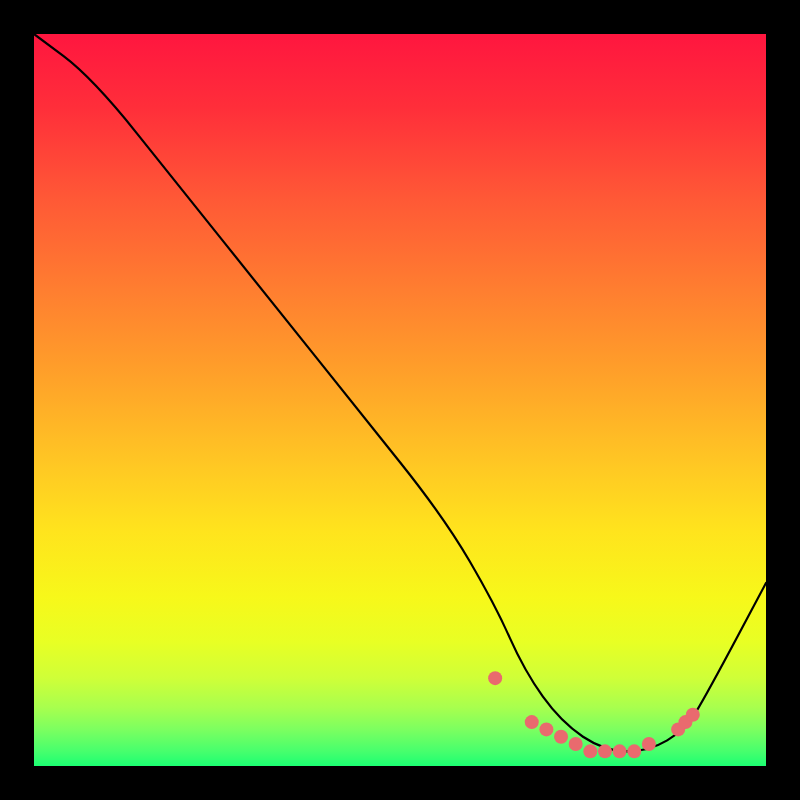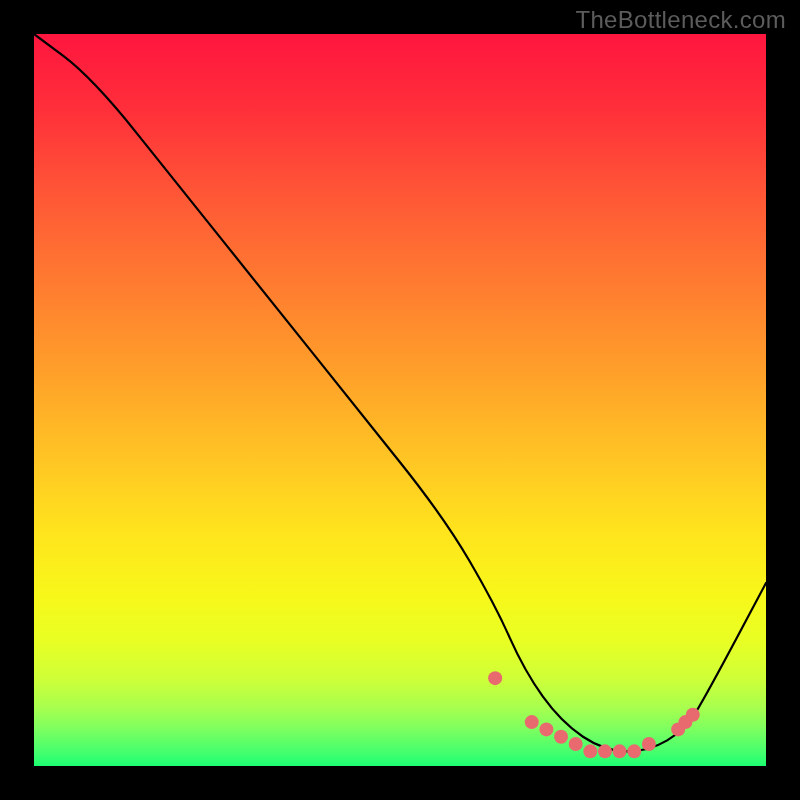--- a/index.html
+++ b/index.html
@@ -57,21 +57,20 @@
     left: 0;
     top: 0;
     width: 732px;
     height: 732px;
   }
 </style>
 </head>
 <body>
 
 <div class="frame">
-  <div class="watermark">TheBottleneck.com</div>
 
   <div class="plot-area">
     <svg class="plot-svg" viewBox="0 0 732 732">
       <g id="curve-layer">
           <path d="M 0 0 Q 0 0 29.28 21.960000000000036 Q 58.56 43.92000000000007 102.48 98.82000000000005 Q 146.4 153.72000000000003 190.32 208.62 Q 234.24 263.52 278.15999999999997 318.41999999999996 Q 322.08 373.32 366 428.22 Q 409.92 483.12 435.54 527.04 Q 461.16 570.96 475.80000000000007 603.9000000000001 Q 490.44000000000005 636.84 508.74 662.46 Q 527.04 688.08 549 702.72 Q 570.96 717.36 592.9200000000001 717.36 Q 614.88 717.36 633.1800000000001 706.38 Q 651.48 695.4 662.46 677.0999999999999 Q 673.44 658.8 702.72 603.9 T 732 549" fill="none" stroke="#000000" stroke-width="2.2" stroke-linecap="round"></path>
         </g>
       <g id="dots-layer">
           <circle cx="461.16" cy="644.16" r="7" fill="#e96a6e"></circle>
           <circle cx="497.76000000000005" cy="688.08" r="7" fill="#e96a6e"></circle>
           <circle cx="512.4" cy="695.4" r="7" fill="#e96a6e"></circle>

